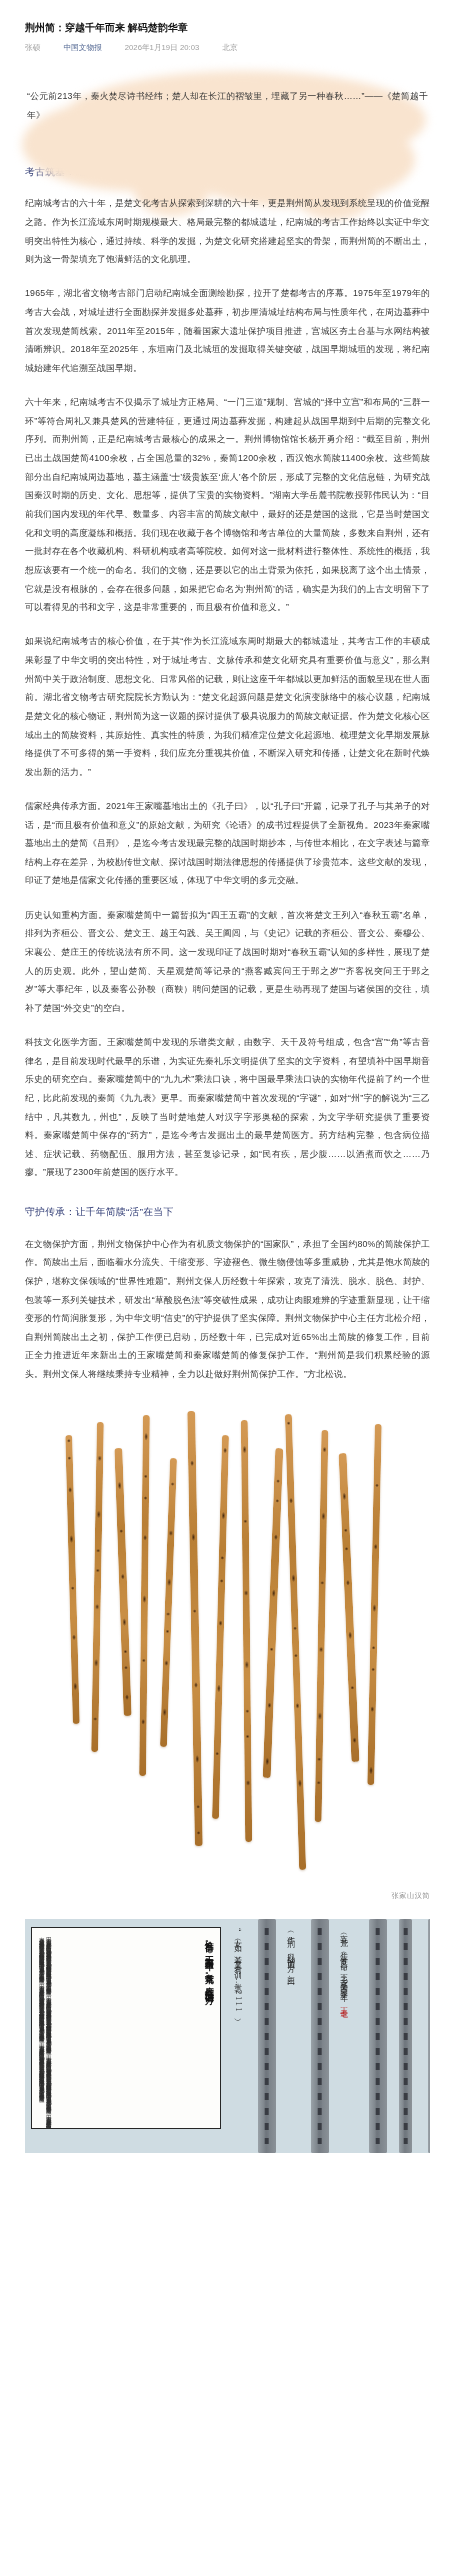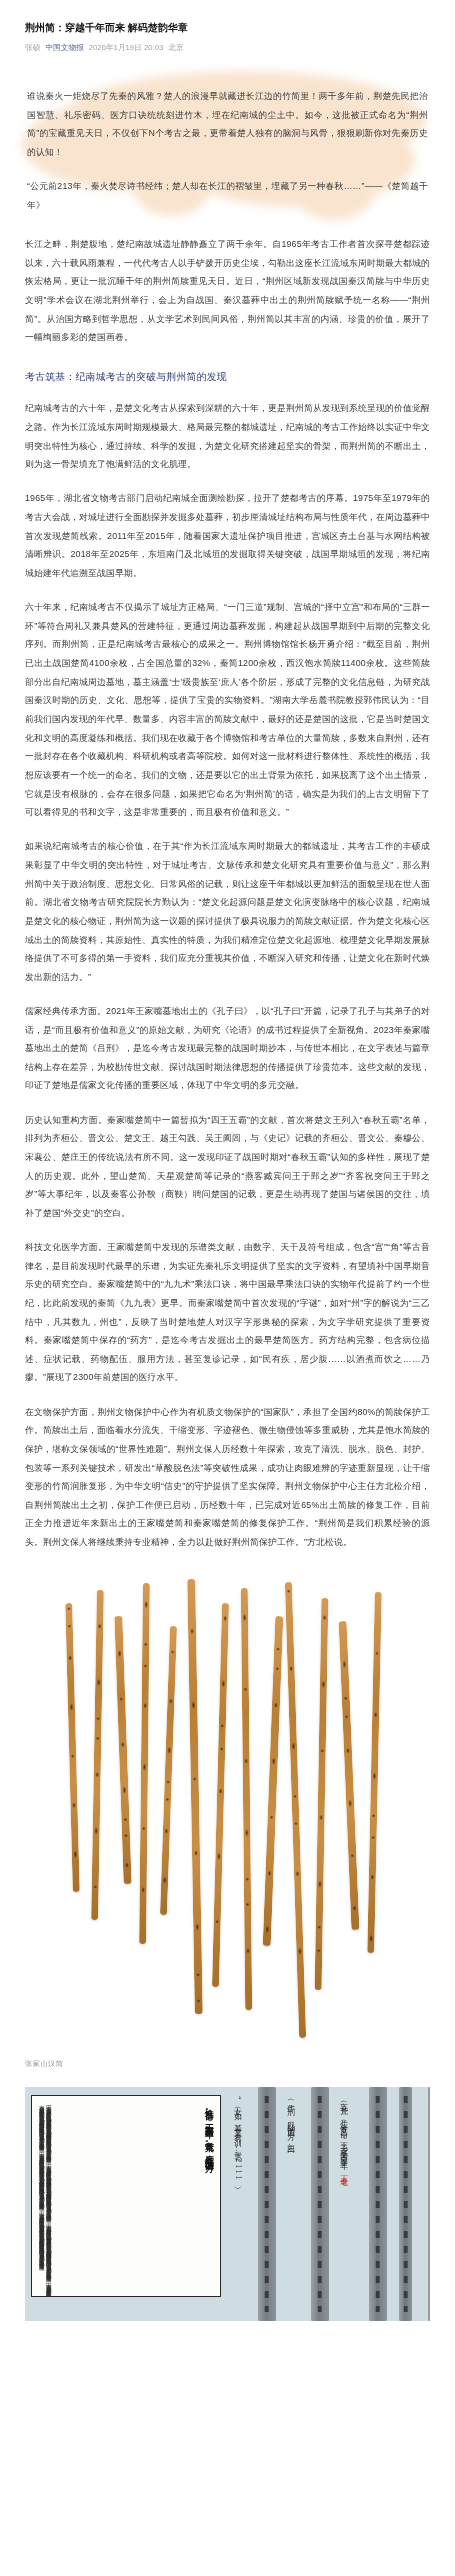--- a/index.html
+++ b/index.html
@@ -1,20 +1,20 @@
 <!DOCTYPE html>
 <html style="font-size:8.2px"><head>
 <meta charset="utf-8">
 <style>
   html,body{margin:0;padding:0;background:#fff;}
   .page{width:455px;height:3298px;overflow:hidden;background:#fff;
         font-family:"Liberation Sans","DejaVu Sans",sans-serif;color:#363636;}
   .content{padding:20.6px 25px 0 25px;}
   .title{font-size:10px;line-height:1.42;font-weight:700;color:#161616;margin:0 0 8.2px 0;}
-  .byline{font-size:7.7px;color:#a0a0a0;display:flex;align-items:center;gap:5px;margin:0 0 5.2px 0;}
+  .byline{font-size:7.7px;color:#a0a0a0;display:flex;align-items:center;gap:23px;margin:0 0 5.2px 0;}
   .byline .account{color:#576b95;cursor:pointer;}
   .intro-wrap{position:relative;margin:18.5px 0 3.1px 0;padding:15.5px 2.1px 2.1px 2.1px;}
   .blob{position:absolute;inset:0;z-index:0;filter:blur(4.6px);pointer-events:none;}
   .blob i{position:absolute;background:#f9e4cf;border-radius:50%;}
   .blob .b1{left:36px;top:0;right:4.1px;height:98px;}
   .blob .b2{left:-3.1px;top:27px;width:222px;height:93px;}
   .blob .b3{right:15.5px;top:41px;width:242px;height:95px;}
   .blob .b4{left:108px;top:88px;width:77px;height:57px;}
   .blob .b5{left:268px;top:90px;width:82px;height:59px;}
   p.body{position:relative;z-index:1;font-size:8.8px;line-height:2.12;letter-spacing:0.2px;
@@ -35,21 +35,21 @@
         line-height:1.25;letter-spacing:1.5px;color:#101010;height:185px;background:#fdfdfb;padding-left:3.1px;}
   .vcol{position:absolute;top:9.3px;height:216px;writing-mode:vertical-rl;
         font-family:"Liberation Serif","DejaVu Serif",serif;font-size:7.7px;line-height:1.25;
         letter-spacing:2.1px;color:#1d1d1d;}
   .vcol .red{color:#b51d1d;}
   .gslip{position:absolute;top:0;height:234px;border-radius:1.5px;
          background:linear-gradient(90deg,#9aa2a8,#767d84 45%,#8b9298);}
   .gslip i{position:absolute;left:50%;top:4%;width:4.6px;height:92%;transform:translateX(-50%);
          background:repeating-linear-gradient(180deg,rgba(15,15,22,.6) 0 6.7px,rgba(15,15,22,.06) 6.7px 15px);
          filter:blur(0.5px);}
-  figcaption{font-size:7.2px;color:#8f8f8f;text-align:left;margin:8.2px 0 17.5px 0;letter-spacing:0.5px;}
+  figcaption{font-size:7.2px;color:#8f8f8f;text-align:right;margin:8.2px 0 17.5px 0;letter-spacing:0.5px;}
 </style>
 </head>
 <body>
 
 <div class="page">
   <div class="content">
 
     <h1 class="title">荆州简：穿越千年而来 解码楚韵华章</h1>
 
     <div class="byline">
@@ -60,36 +60,35 @@
     </div>
 
     <div class="intro-wrap">
       <div class="blob">
         <i class="b1"></i>
           <i class="b2"></i>
           <i class="b3"></i>
           <i class="b4"></i>
           <i class="b5"></i>
       </div>
-      <p class="body intro-lead">谁说秦火一炬烧尽了先秦的风雅？楚人的浪漫早就藏进长江边的竹简里！两千多年前，荆楚先民把治国智慧、礼乐密码、医方口诀统统刻进竹木，埋在纪南城的尘土中。如今，这批被正式命名为“荆州简”的宝藏重见天日，不仅创下N个考古之最，更带着楚人独有的脑洞与风骨，狠狠刷新你对先秦历史的认知！</p>
       <p class="body quote">“公元前213年，秦火焚尽诗书经纬；楚人却在长江的褶皱里，埋藏了另一种春秋……”——《楚简越千年》</p>
     </div>
 
-    <p class="body">长江之畔，荆楚腹地，楚纪南故城遗址静静矗立了两千余年。自1965年考古工作者首次探寻楚都踪迹以来，六十载风雨兼程，一代代考古人以手铲拨开历史尘埃，勾勒出这座长江流域东周时期最大都城的恢宏格局，更让一批沉睡千年的荆州简牍重见天日。近日，“荆州区域新发现战国秦汉简牍与中华历史文明”学术会议在湖北荆州举行，会上为自战国、秦汉墓葬中出土的荆州简牍赋予统一名称——“荆州简”。从治国方略到哲学思想，从文学艺术到民间风俗，荆州简以其丰富的内涵、珍贵的价值，展开了一幅绚丽多彩的楚国画卷。</p>
 
     <h2 class="sec">考古筑基：纪南城考古的突破与荆州简的发现</h2>
     <p class="body">纪南城考古的六十年，是楚文化考古从探索到深耕的六十年，更是荆州简从发现到系统呈现的价值觉醒之路。作为长江流域东周时期规模最大、格局最完整的都城遗址，纪南城的考古工作始终以实证中华文明突出特性为核心，通过持续、科学的发掘，为楚文化研究搭建起坚实的骨架，而荆州简的不断出土，则为这一骨架填充了饱满鲜活的文化肌理。</p>
     <p class="body">1965年，湖北省文物考古部门启动纪南城全面测绘勘探，拉开了楚都考古的序幕。1975年至1979年的考古大会战，对城址进行全面勘探并发掘多处墓葬，初步厘清城址结构布局与性质年代，在周边墓葬中首次发现楚简线索。2011年至2015年，随着国家大遗址保护项目推进，宫城区夯土台基与水网结构被清晰辨识。2018年至2025年，东垣南门及北城垣的发掘取得关键突破，战国早期城垣的发现，将纪南城始建年代追溯至战国早期。</p>
     <p class="body">六十年来，纪南城考古不仅揭示了城址方正格局、“一门三道”规制、宫城的“择中立宫”和布局的“三群一环”等符合周礼又兼具楚风的营建特征，更通过周边墓葬发掘，构建起从战国早期到中后期的完整文化序列。而荆州简，正是纪南城考古最核心的成果之一。荆州博物馆馆长杨开勇介绍：“截至目前，荆州已出土战国楚简4100余枚，占全国总量的32%，秦简1200余枚，西汉饱水简牍11400余枚。这些简牍部分出自纪南城周边墓地，墓主涵盖‘士’级贵族至‘庶人’各个阶层，形成了完整的文化信息链，为研究战国秦汉时期的历史、文化、思想等，提供了宝贵的实物资料。”湖南大学岳麓书院教授郭伟民认为：“目前我们国内发现的年代早、数量多、内容丰富的简牍文献中，最好的还是楚国的这批，它是当时楚国文化和文明的高度凝练和概括。我们现在收藏于各个博物馆和考古单位的大量简牍，多数来自荆州，还有一批封存在各个收藏机构、科研机构或者高等院校。如何对这一批材料进行整体性、系统性的概括，我想应该要有一个统一的命名。我们的文物，还是要以它的出土背景为依托，如果脱离了这个出土情景，它就是没有根脉的，会存在很多问题，如果把它命名为‘荆州简’的话，确实是为我们的上古文明留下了可以看得见的书和文字，这是非常重要的，而且极有价值和意义。”</p>
     <p class="body">如果说纪南城考古的核心价值，在于其“作为长江流域东周时期最大的都城遗址，其考古工作的丰硕成果彰显了中华文明的突出特性，对于城址考古、文脉传承和楚文化研究具有重要价值与意义”，那么荆州简中关于政治制度、思想文化、日常风俗的记载，则让这座千年都城以更加鲜活的面貌呈现在世人面前。湖北省文物考古研究院院长方勤认为：“楚文化起源问题是楚文化演变脉络中的核心议题，纪南城是楚文化的核心物证，荆州简为这一议题的探讨提供了极具说服力的简牍文献证据。作为楚文化核心区域出土的简牍资料，其原始性、真实性的特质，为我们精准定位楚文化起源地、梳理楚文化早期发展脉络提供了不可多得的第一手资料，我们应充分重视其价值，不断深入研究和传播，让楚文化在新时代焕发出新的活力。”</p>
 
     <p class="body">儒家经典传承方面。2021年王家嘴墓地出土的《孔子曰》，以“孔子曰”开篇，记录了孔子与其弟子的对话，是“而且极有价值和意义”的原始文献，为研究《论语》的成书过程提供了全新视角。2023年秦家嘴墓地出土的楚简《吕刑》，是迄今考古发现最完整的战国时期抄本，与传世本相比，在文字表述与篇章结构上存在差异，为校勘传世文献、探讨战国时期法律思想的传播提供了珍贵范本。这些文献的发现，印证了楚地是儒家文化传播的重要区域，体现了中华文明的多元交融。</p>
     <p class="body">历史认知重构方面。秦家嘴楚简中一篇暂拟为“四王五霸”的文献，首次将楚文王列入“春秋五霸”名单，排列为齐桓公、晋文公、楚文王、越王勾践、吴王阖闾，与《史记》记载的齐桓公、晋文公、秦穆公、宋襄公、楚庄王的传统说法有所不同。这一发现印证了战国时期对“春秋五霸”认知的多样性，展现了楚人的历史观。此外，望山楚简、天星观楚简等记录的“燕客臧宾问王于郢之岁”“齐客祝突问王于郢之岁”等大事纪年，以及秦客公孙鞅（商鞅）聘问楚国的记载，更是生动再现了楚国与诸侯国的交往，填补了楚国“外交史”的空白。</p>
     <p class="body">科技文化医学方面。王家嘴楚简中发现的乐谱类文献，由数字、天干及符号组成，包含“宫”“角”等古音律名，是目前发现时代最早的乐谱，为实证先秦礼乐文明提供了坚实的文字资料，有望填补中国早期音乐史的研究空白。秦家嘴楚简中的“九九术”乘法口诀，将中国最早乘法口诀的实物年代提前了约一个世纪，比此前发现的秦简《九九表》更早。而秦家嘴楚简中首次发现的“字谜”，如对“州”字的解说为“三乙结中，凡其数九，州也”，反映了当时楚地楚人对汉字字形奥秘的探索，为文字学研究提供了重要资料。秦家嘴楚简中保存的“药方”，是迄今考古发掘出土的最早楚简医方。药方结构完整，包含病位描述、症状记载、药物配伍、服用方法，甚至复诊记录，如“民有疾，居少腹……以酒煮而饮之……乃瘳。”展现了2300年前楚国的医疗水平。</p>
 
+    <h2 class="sec">守护传承：让千年简牍“活”在当下</h2>
     <p class="body">在文物保护方面，荆州文物保护中心作为有机质文物保护的“国家队”，承担了全国约80%的简牍保护工作。简牍出土后，面临着水分流失、干缩变形、字迹褪色、微生物侵蚀等多重威胁，尤其是饱水简牍的保护，堪称文保领域的“世界性难题”。荆州文保人历经数十年探索，攻克了清洗、脱水、脱色、封护、包装等一系列关键技术，研发出“草酸脱色法”等突破性成果，成功让肉眼难辨的字迹重新显现，让干缩变形的竹简润胀复形，为中华文明“信史”的守护提供了坚实保障。荆州文物保护中心主任方北松介绍，自荆州简牍出土之初，保护工作便已启动，历经数十年，已完成对近65%出土简牍的修复工作，目前正全力推进近年来新出土的王家嘴楚简和秦家嘴楚简的修复保护工作。“荆州简是我们积累经验的源头。荆州文保人将继续秉持专业精神，全力以赴做好荆州简保护工作。”方北松说。</p>
 
     <figure>
       <div class="fig1" id="fig1">
           <div class="slip" style="left: 44px; top: 36px; width: 6.7px; height: 289px; transform: rotate(-1.5deg); background-image: radial-gradient(2.6px 2.6px at 50% 2%, rgba(45, 22, 6, 0.85), transparent 70%), radial-gradient(2.6px 4.1px at 50% 19%, rgba(45, 22, 6, 0.85), transparent 70%), radial-gradient(2.6px 5.7px at 50% 36%, rgba(45, 22, 6, 0.85), transparent 70%), radial-gradient(2.6px 2.6px at 50% 53%, rgba(45, 22, 6, 0.85), transparent 70%), radial-gradient(2.6px 4.1px at 50% 70%, rgba(45, 22, 6, 0.85), transparent 70%), radial-gradient(2.6px 5.7px at 50% 87%, rgba(45, 22, 6, 0.85), transparent 70%), radial-gradient(2.6px 2.6px at 50% 8%, rgba(45, 22, 6, 0.85), transparent 70%), linear-gradient(rgb(212, 154, 85), rgb(185, 127, 53) 30%, rgb(201, 143, 69) 62%, rgb(168, 111, 42));"></div>
           <div class="slip" style="left: 69px; top: 23px; width: 7.2px; height: 330px; transform: rotate(1deg); background-image: radial-gradient(2.6px 2.6px at 50% 39%, rgba(45, 22, 6, 0.85), transparent 70%), radial-gradient(2.6px 4.1px at 50% 56%, rgba(45, 22, 6, 0.85), transparent 70%), radial-gradient(2.6px 5.7px at 50% 73%, rgba(45, 22, 6, 0.85), transparent 70%), radial-gradient(2.6px 2.6px at 50% 90%, rgba(45, 22, 6, 0.85), transparent 70%), radial-gradient(2.6px 4.1px at 50% 11%, rgba(45, 22, 6, 0.85), transparent 70%), radial-gradient(2.6px 5.7px at 50% 28%, rgba(45, 22, 6, 0.85), transparent 70%), radial-gradient(2.6px 2.6px at 50% 45%, rgba(45, 22, 6, 0.85), transparent 70%), linear-gradient(rgb(212, 154, 85), rgb(185, 127, 53) 30%, rgb(201, 143, 69) 62%, rgb(168, 111, 42));"></div>
           <div class="slip" style="left: 94px; top: 49px; width: 7.7px; height: 268px; transform: rotate(-2deg); background-image: radial-gradient(2.6px 2.6px at 50% 76%, rgba(45, 22, 6, 0.85), transparent 70%), radial-gradient(2.6px 4.1px at 50% 93%, rgba(45, 22, 6, 0.85), transparent 70%), radial-gradient(2.6px 5.7px at 50% 14%, rgba(45, 22, 6, 0.85), transparent 70%), radial-gradient(2.6px 2.6px at 50% 31%, rgba(45, 22, 6, 0.85), transparent 70%), radial-gradient(2.6px 4.1px at 50% 48%, rgba(45, 22, 6, 0.85), transparent 70%), radial-gradient(2.6px 5.7px at 50% 65%, rgba(45, 22, 6, 0.85), transparent 70%), radial-gradient(2.6px 2.6px at 50% 82%, rgba(45, 22, 6, 0.85), transparent 70%), linear-gradient(rgb(212, 154, 85), rgb(185, 127, 53) 30%, rgb(201, 143, 69) 62%, rgb(168, 111, 42));"></div>
           <div class="slip" style="left: 116px; top: 15.5px; width: 6.7px; height: 361px; transform: rotate(0.6deg); background-image: radial-gradient(2.6px 2.6px at 50% 17%, rgba(45, 22, 6, 0.85), transparent 70%), radial-gradient(2.6px 4.1px at 50% 34%, rgba(45, 22, 6, 0.85), transparent 70%), radial-gradient(2.6px 5.7px at 50% 51%, rgba(45, 22, 6, 0.85), transparent 70%), radial-gradient(2.6px 2.6px at 50% 68%, rgba(45, 22, 6, 0.85), transparent 70%), radial-gradient(2.6px 4.1px at 50% 85%, rgba(45, 22, 6, 0.85), transparent 70%), radial-gradient(2.6px 5.7px at 50% 6%, rgba(45, 22, 6, 0.85), transparent 70%), radial-gradient(2.6px 2.6px at 50% 23%, rgba(45, 22, 6, 0.85), transparent 70%), linear-gradient(rgb(212, 154, 85), rgb(185, 127, 53) 30%, rgb(201, 143, 69) 62%, rgb(168, 111, 42));"></div>
           <div class="slip" style="left: 140px; top: 59px; width: 7.2px; height: 289px; transform: rotate(2deg); background-image: radial-gradient(2.6px 2.6px at 50% 54%, rgba(45, 22, 6, 0.85), transparent 70%), radial-gradient(2.6px 4.1px at 50% 71%, rgba(45, 22, 6, 0.85), transparent 70%), radial-gradient(2.6px 5.7px at 50% 88%, rgba(45, 22, 6, 0.85), transparent 70%), radial-gradient(2.6px 2.6px at 50% 9%, rgba(45, 22, 6, 0.85), transparent 70%), radial-gradient(2.6px 4.1px at 50% 26%, rgba(45, 22, 6, 0.85), transparent 70%), radial-gradient(2.6px 5.7px at 50% 43%, rgba(45, 22, 6, 0.85), transparent 70%), radial-gradient(2.6px 2.6px at 50% 60%, rgba(45, 22, 6, 0.85), transparent 70%), linear-gradient(rgb(212, 154, 85), rgb(185, 127, 53) 30%, rgb(201, 143, 69) 62%, rgb(168, 111, 42));"></div>
           <div class="slip" style="left: 166px; top: 11.3px; width: 7.7px; height: 435px; transform: rotate(-1deg); background-image: radial-gradient(2.6px 2.6px at 50% 91%, rgba(45, 22, 6, 0.85), transparent 70%), radial-gradient(2.6px 4.1px at 50% 12%, rgba(45, 22, 6, 0.85), transparent 70%), radial-gradient(2.6px 5.7px at 50% 29%, rgba(45, 22, 6, 0.85), transparent 70%), radial-gradient(2.6px 2.6px at 50% 46%, rgba(45, 22, 6, 0.85), transparent 70%), radial-gradient(2.6px 4.1px at 50% 63%, rgba(45, 22, 6, 0.85), transparent 70%), radial-gradient(2.6px 5.7px at 50% 80%, rgba(45, 22, 6, 0.85), transparent 70%), radial-gradient(2.6px 2.6px at 50% 97%, rgba(45, 22, 6, 0.85), transparent 70%), linear-gradient(rgb(212, 154, 85), rgb(185, 127, 53) 30%, rgb(201, 143, 69) 62%, rgb(168, 111, 42));"></div>

